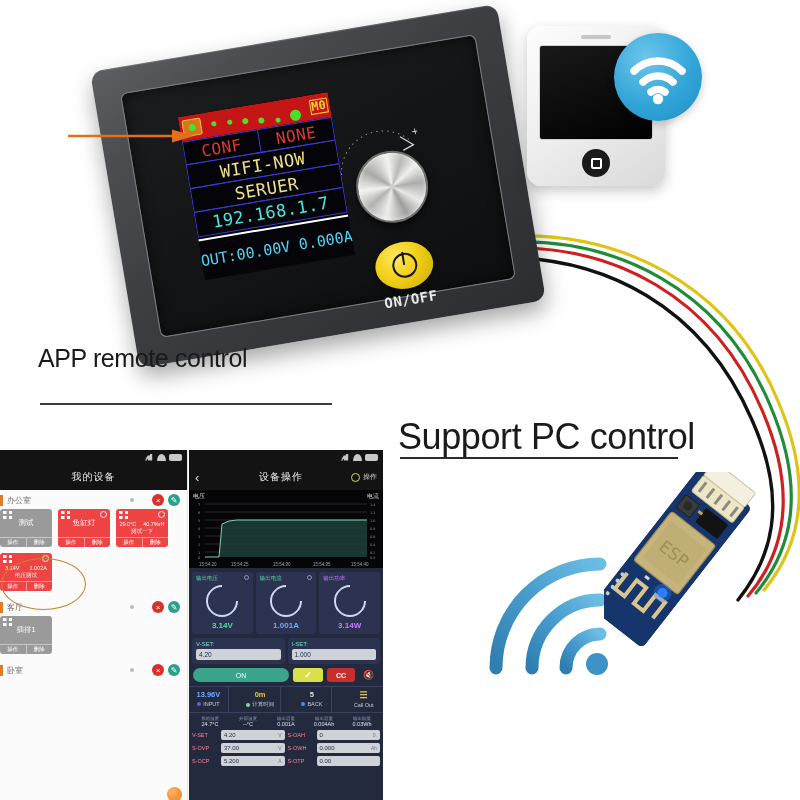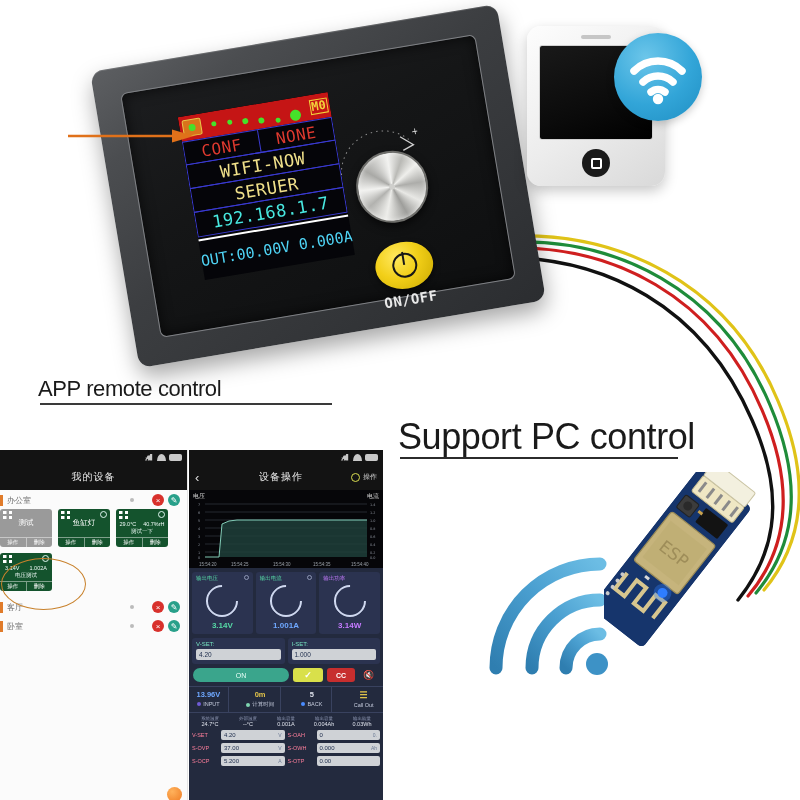--- a/index.html
+++ b/index.html
@@ -6,21 +6,21 @@
   html, body {
     width: 800px; height: 800px;
     background: #ffffff;
     font-family: "Liberation Sans", sans-serif;
     overflow: hidden;
   }
   #stage { position: relative; width: 800px; height: 800px; background:#fff; }
 
   
   .promo-head { position:absolute; color:#1a1a1a; font-weight:400; letter-spacing:-0.4px; white-space:nowrap; }
-  #app-remote-heading { left:38px; top:376px; font-size:22px; }
+  #app-remote-heading { left:38px; top:344px; font-size:25px; }
   #app-remote-rule { position:absolute; left:40px; top:403px; width:292px; height:2px; background:#3a3a3a; }
   #pc-control-heading { left:398px; top:416px; font-size:36px; }
   #pc-control-rule { position:absolute; left:400px; top:457px; width:278px; height:2px; background:#2b2b2b; }
 
   
   #psu-module {
     position:absolute; left:112px; top:36px; width:412px; height:300px;
     transform: rotate(-9.5deg);
     transform-origin: 50% 50%;
   }
@@ -157,21 +157,21 @@
   .group-header .bar { width:3px; height:11px; background:#e07b2a; flex:none; }
   .group-header .gname { font-size:8px; color:#6d6d6d; flex:1; }
   .group-header .ghdot { width:4px; height:4px; border-radius:50%; background:#bbb; margin-right:14px; }
   .gh-del, .gh-edit { width:12px; height:12px; border-radius:50%; display:flex; align-items:center;
     justify-content:center; color:#fff; font-size:8px; flex:none; }
   .gh-del { background:#d8312c; }
   .gh-edit { background:#28a08a; }
   .card-row { display:flex; gap:6px; padding:0 6px 6px 0; }
   .dev-card { width:52px; height:38px; border-radius:3px; position:relative; overflow:hidden;
     display:flex; flex-direction:column; }
-  .dev-card.teal { background:#14532d; }
+  .dev-card.teal { background:#ef4444; }
   .dev-card.grey { background:#9a9a9a; }
   .dc-top { flex:1; position:relative; display:flex; align-items:center; justify-content:center; }
   .dc-icon { position:absolute; left:3px; top:2px; width:9px; height:8px;
     background:
       linear-gradient(#fff 0 0) 0 0/3.5px 3px no-repeat,
       linear-gradient(#fff 0 0) 5.5px 0/3.5px 3px no-repeat,
       linear-gradient(#fff 0 0) 0 5px/3.5px 3px no-repeat,
       linear-gradient(#fff 0 0) 5.5px 5px/3.5px 3px no-repeat; }
   .dc-onoff { position:absolute; right:3px; top:2px; width:7px; height:7px; border-radius:50%;
     border:1.3px solid #dff5ef; }
@@ -466,20 +466,32 @@
       </div>
     </div>
     <div id="highlight-ellipse"></div>
 
     <div class="group-header">
       <span class="bar"></span>
       <span class="gname">客厅</span>
       <span class="ghdot"></span>
       <span class="gh-del">×</span>
       <span class="gh-edit">✎</span>
+    </div>
+    <div class="card-row">
+      <div class="dev-card grey">
+        <div class="dc-top">
+          <span class="dc-icon"></span>
+          <span class="dc-name">插排1</span>
+        </div>
+        <div class="dc-btns">
+          <span>操作</span>
+          <span>删除</span>
+        </div>
+      </div>
     </div>
 
     <div class="group-header">
       <span class="bar"></span>
       <span class="gname">卧室</span>
       <span class="ghdot"></span>
       <span class="gh-del">×</span>
       <span class="gh-edit">✎</span>
     </div>
 

